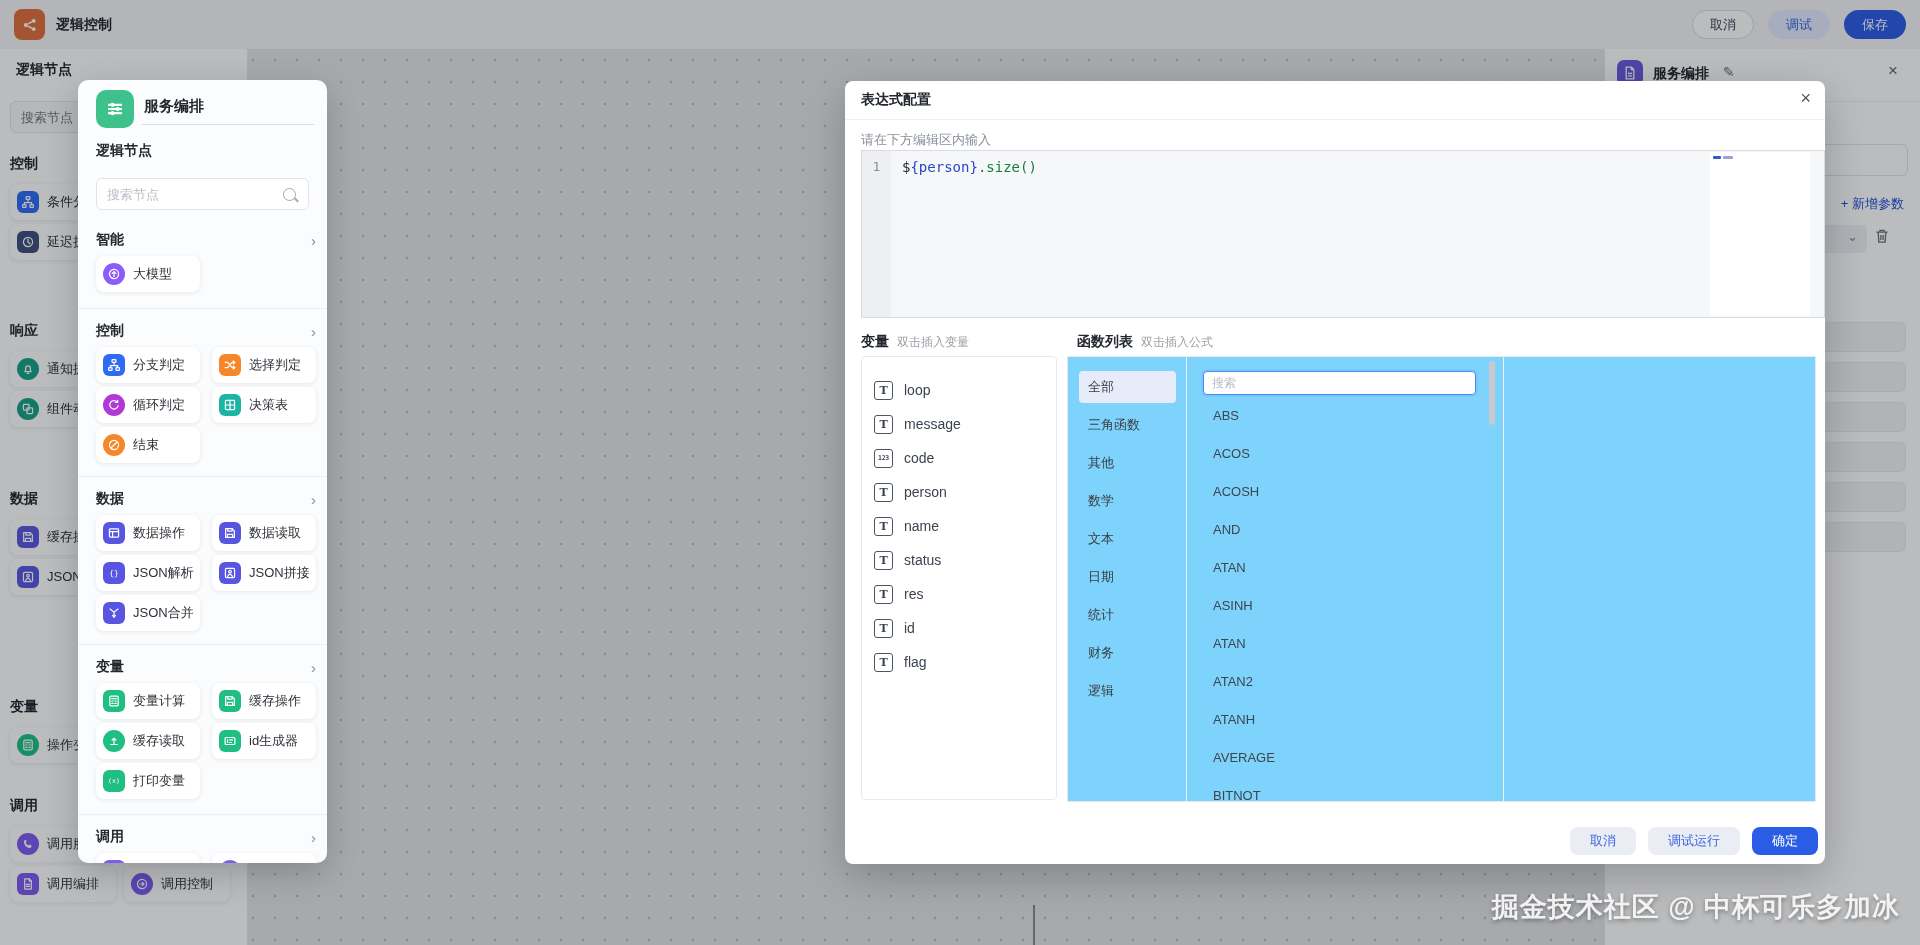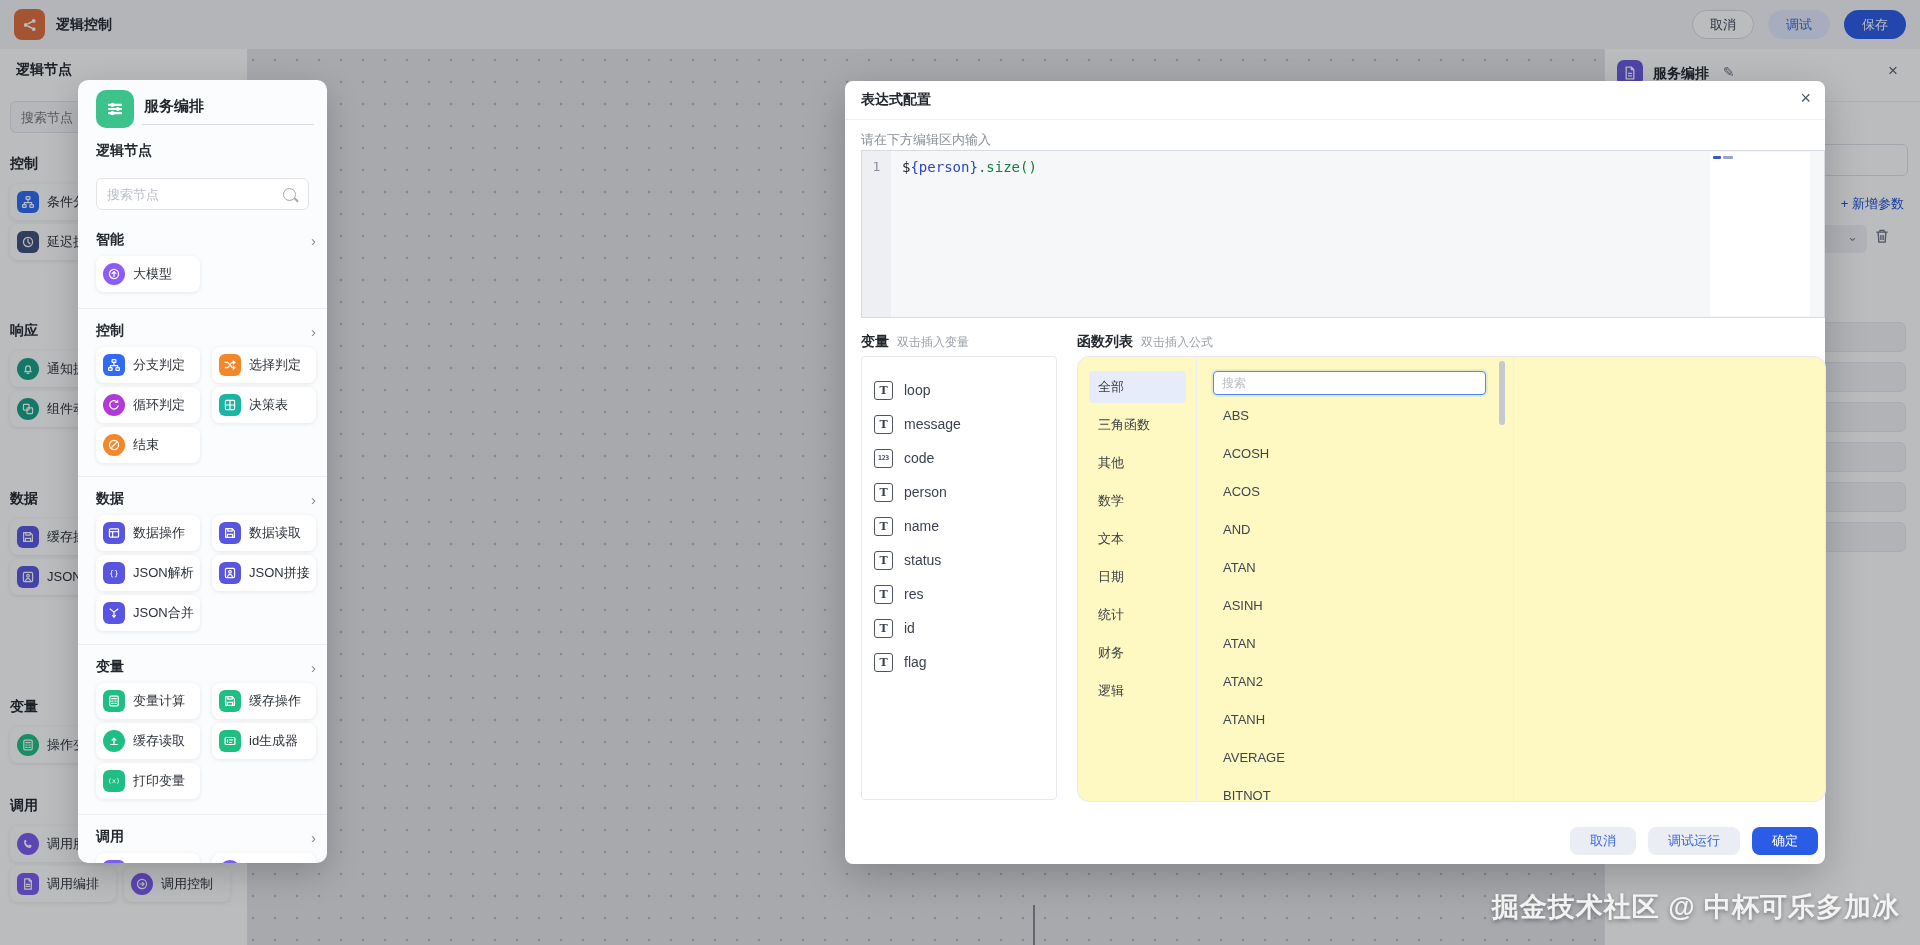--- a/index.html
+++ b/index.html
@@ -96,21 +96,21 @@
   .mm-mark{position:absolute;height:3px;border-radius:1px;}
   .col-h{position:absolute;top:252px;font-size:14px;}
   .col-h b{font-weight:700;color:#23272e;}
   .col-h .hint{font-size:12px;color:#9aa0a6;margin-left:8px;}
   #vars-box{position:absolute;left:16px;top:275px;width:196px;height:444px;border:1px solid #e7e9ee;border-radius:4px;
     background:#fff;overflow:hidden;padding-top:16px;box-sizing:border-box;}
   .var-row{height:34px;display:flex;align-items:center;padding-left:12px;gap:11px;font-size:14px;color:#3c4350;}
   .var-type{width:17px;height:17px;border:1.4px solid #4e5560;border-radius:3px;color:#3c4350;flex:none;
     display:flex;align-items:center;justify-content:center;font-weight:700;font-size:11px;font-family:"DejaVu Serif",serif;}
   .var-type.num{font-size:6.5px;letter-spacing:-.3px;font-family:"DejaVu Sans Mono",monospace;}
-  #fn-box{position:absolute;left:232px;top:275px;width:747px;height:444px;border:1px solid #e7e9ee;border-radius:12px;background:#fef9c3;}
+  #fn-box{position:absolute;left:222px;top:275px;width:747px;height:444px;border:1px solid #e7e9ee;border-radius:0;background:#7dd3fc;}
   #cats{position:absolute;left:0;top:0;bottom:0;width:119px;border-right:1px solid #edeff3;padding-top:14px;box-sizing:border-box;}
   .cat{height:32px;margin:0 10px 6px 11px;display:flex;align-items:center;padding-left:9px;font-size:13px;color:#3c4043;border-radius:4px;}
   .cat.sel{background:#e7ecfa;}
   #fn-search{position:absolute;left:135px;top:14px;width:255px;height:22px;border:1.4px solid #4a8af4;border-radius:4px;
     font-size:12px;padding:0 8px;outline:none;color:#3c4043;box-shadow:0 0 0 2px rgba(74,138,244,.12);}
   #fn-search::placeholder,.searchbox input::placeholder{color:#b9bdc6;}
   #fn-list{position:absolute;left:119px;top:39px;width:300px;bottom:1px;overflow:hidden;}
   .fn-it{height:38px;padding-left:26px;display:flex;align-items:center;font-size:13px;color:#3f454e;}
   #fn-scroll{position:absolute;left:421px;top:4px;width:6px;height:64px;background:#c6c9ce;border-radius:3px;}
   #fn-desc{position:absolute;left:435px;top:0;bottom:0;right:0;border-left:1px solid #edeff3;}
@@ -629,22 +629,22 @@
           <div class="cat">数学</div>
           <div class="cat">文本</div>
           <div class="cat">日期</div>
           <div class="cat">统计</div>
           <div class="cat">财务</div>
           <div class="cat">逻辑</div>
         </div>
       <input id="fn-search" placeholder="搜索" style="">
       <div id="fn-list">
           <div class="fn-it">ABS</div>
+          <div class="fn-it">ACOS</div>
           <div class="fn-it">ACOSH</div>
-          <div class="fn-it">ACOS</div>
           <div class="fn-it">AND</div>
           <div class="fn-it">ATAN</div>
           <div class="fn-it">ASINH</div>
           <div class="fn-it">ATAN</div>
           <div class="fn-it">ATAN2</div>
           <div class="fn-it">ATANH</div>
           <div class="fn-it">AVERAGE</div>
           <div class="fn-it">BITNOT</div>
         </div>
       <div id="fn-scroll"></div>

